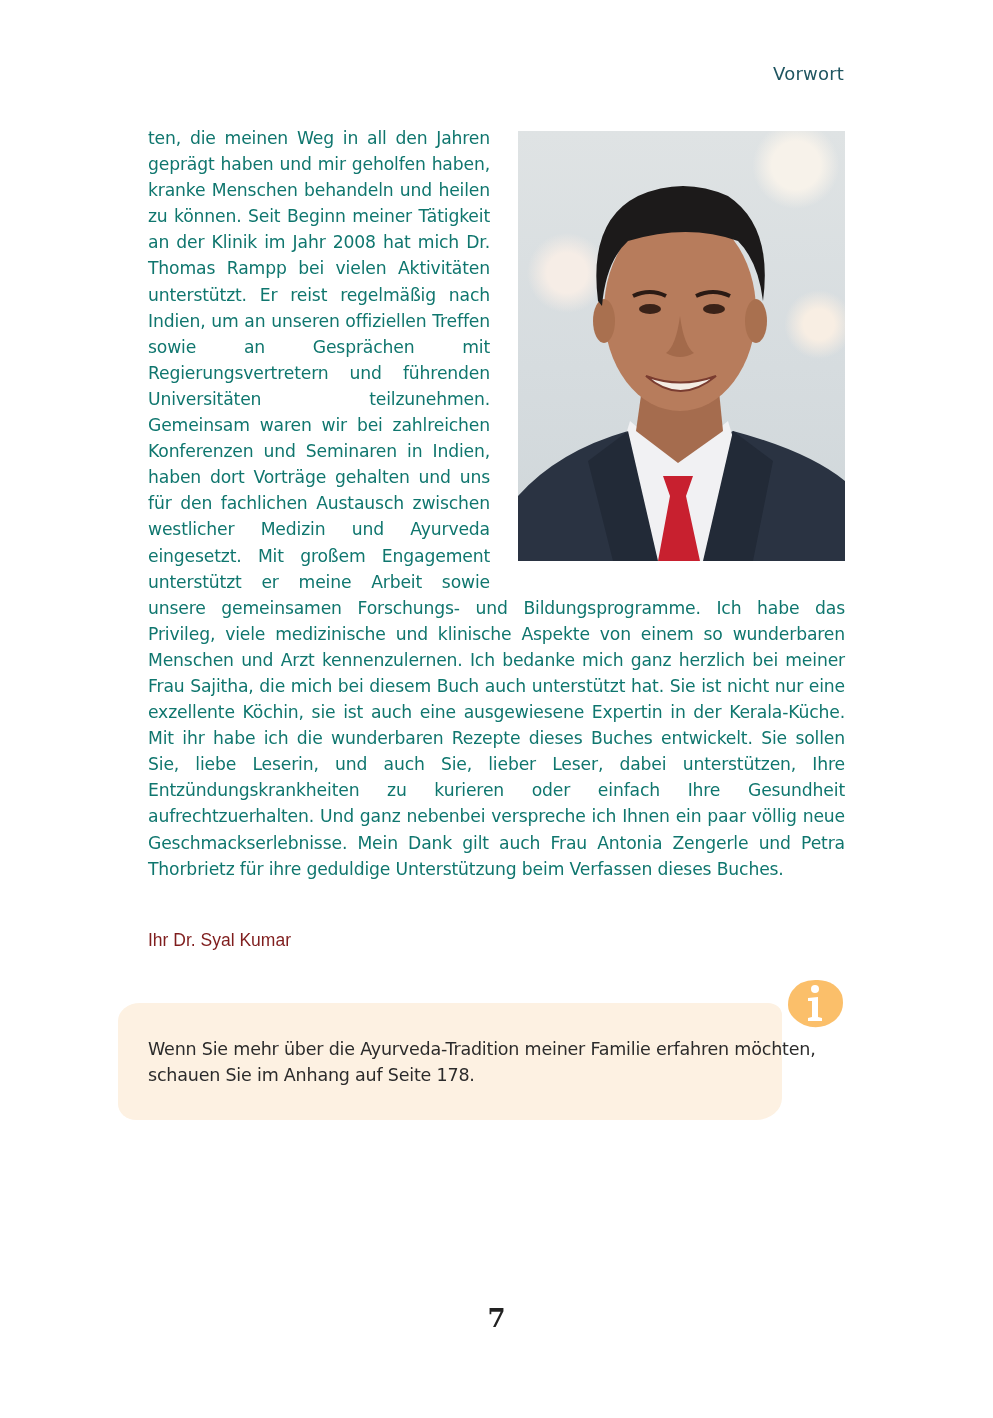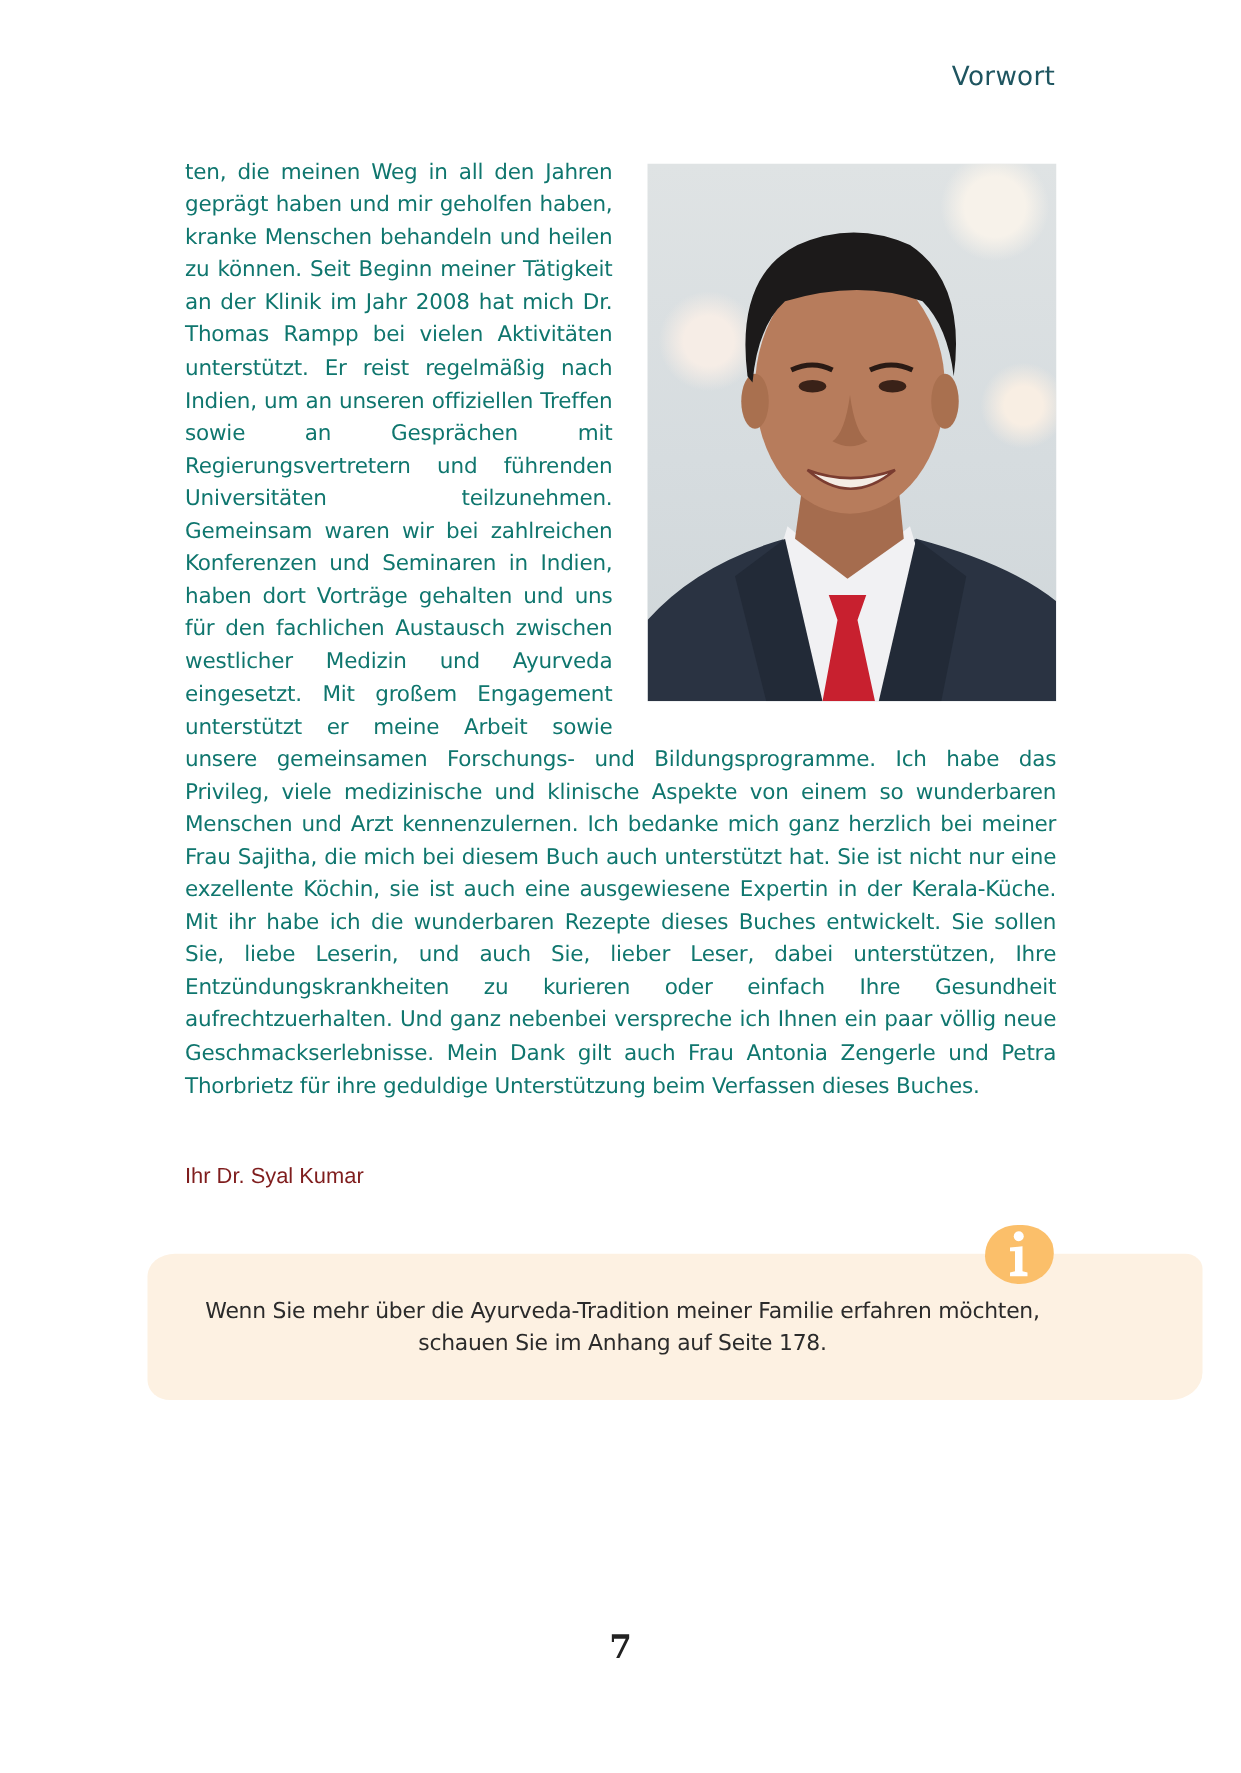--- a/index.html
+++ b/index.html
@@ -1,22 +1,22 @@
 <!DOCTYPE html>
 <html><head>
 <meta charset="utf-8">
 <style>
   html, body { margin: 0; padding: 0; background: #ffffff; }
   body {
     width: 993px; height: 1418px; position: relative; overflow: hidden;
     font-family: "DejaVu Sans", sans-serif; color: #2b2b2b;
   }
   .running-head {
-    position: absolute; top: 49px; right: 149px;
-    font-family: "DejaVu Sans", sans-serif; font-size: 21px; color: #1f5560;
+    position: absolute; top: 63px; right: 149px;
+    font-family: "DejaVu Sans", sans-serif; font-size: 18px; color: #1f5560;
     letter-spacing: 0.2px;
   }
   .body-text {
     position: absolute; left: 148px; top: 125px; width: 697px;
     font-size: 17.2px; line-height: 26.1px; text-align: justify;
     hyphens: manual; letter-spacing: -0.15px; color: #0f766e;
     font-family: "DejaVu Sans", sans-serif; font-weight: normal;
   }
   .body-text p { margin: 0; }
   .photo {
@@ -25,22 +25,22 @@
     background: radial-gradient(circle at 85% 8%, #f7f2ea 0 5%, transparent 9%),
                 radial-gradient(circle at 15% 33%, #f6ede6 0 5%, transparent 10%),
                 radial-gradient(circle at 92% 45%, #f8eee3 0 4%, transparent 9%),
                 linear-gradient(180deg, #dfe3e4 0%, #d6dcdf 55%, #cfd6d9 100%);
   }
   .signature {
     position: absolute; left: 148px; top: 930px;
     font-size: 17.5px; color: #7f1d1d; font-family: "Liberation Sans", sans-serif;
   }
   .info-box {
-    position: absolute; left: 118px; top: 1003px; width: 844px; height: 117px;
-    background: #fdf1e2; border-radius: 22px 14px 26px 18px / 18px 12px 22px 16px; text-align: center;
+    position: absolute; left: 118px; top: 1003px; width: 664px; height: 117px;
+    background: #fdf1e2; border-radius: 22px 14px 26px 18px / 18px 12px 22px 16px;
   }
   .info-text {
     position: absolute; left: 30px; top: 33px; width: 700px;
     font-size: 17.5px; line-height: 26px; color: #2b2b2b;
     font-family: "DejaVu Sans", sans-serif; letter-spacing: -0.2px;
   }
   .info-icon {
     position: absolute; left: 784px; top: 977px; width: 62px; height: 52px;
   }
   .page-number {

